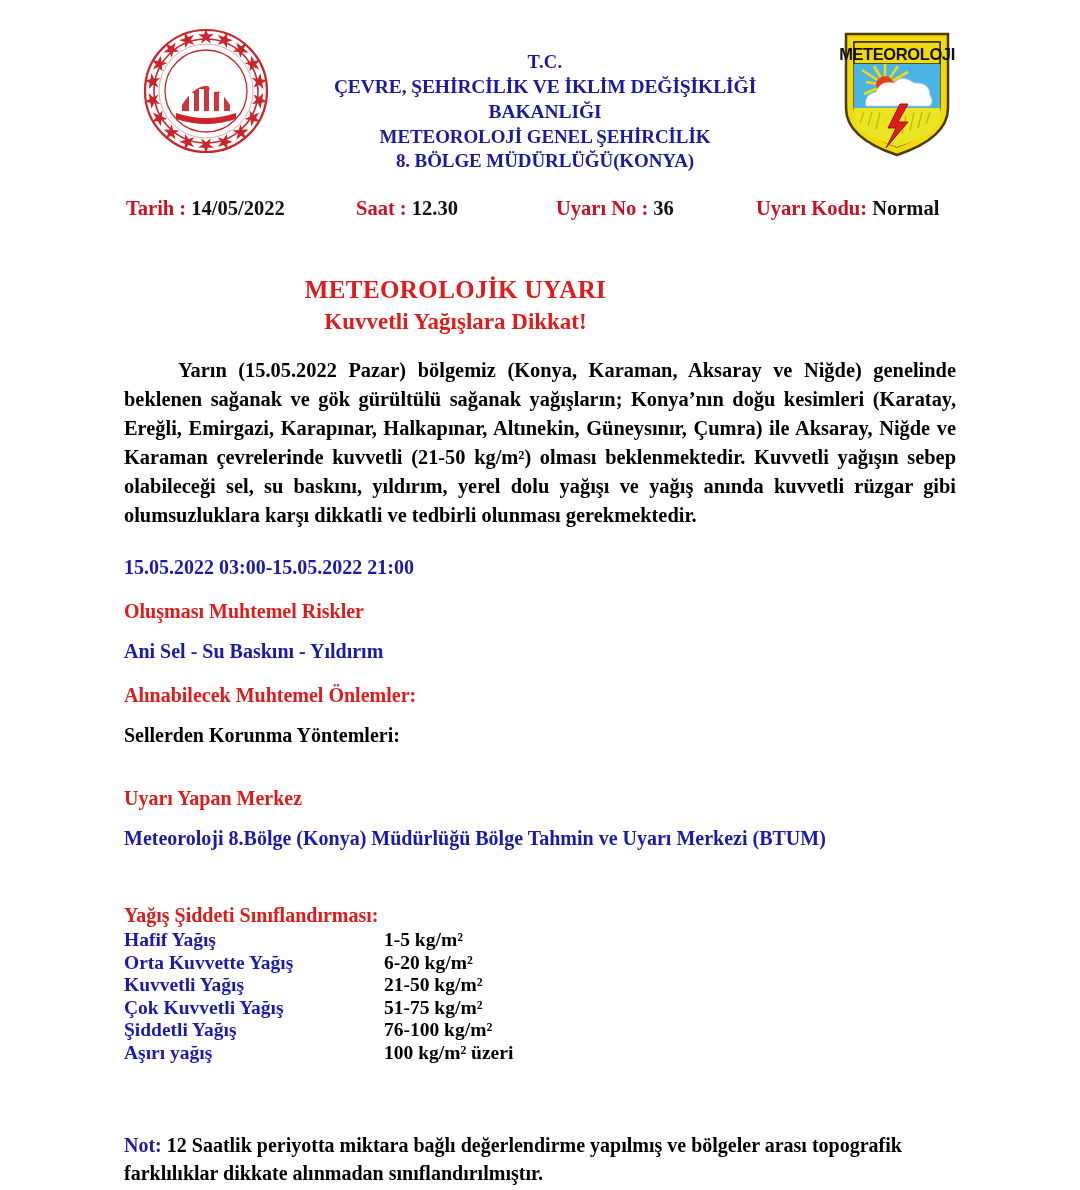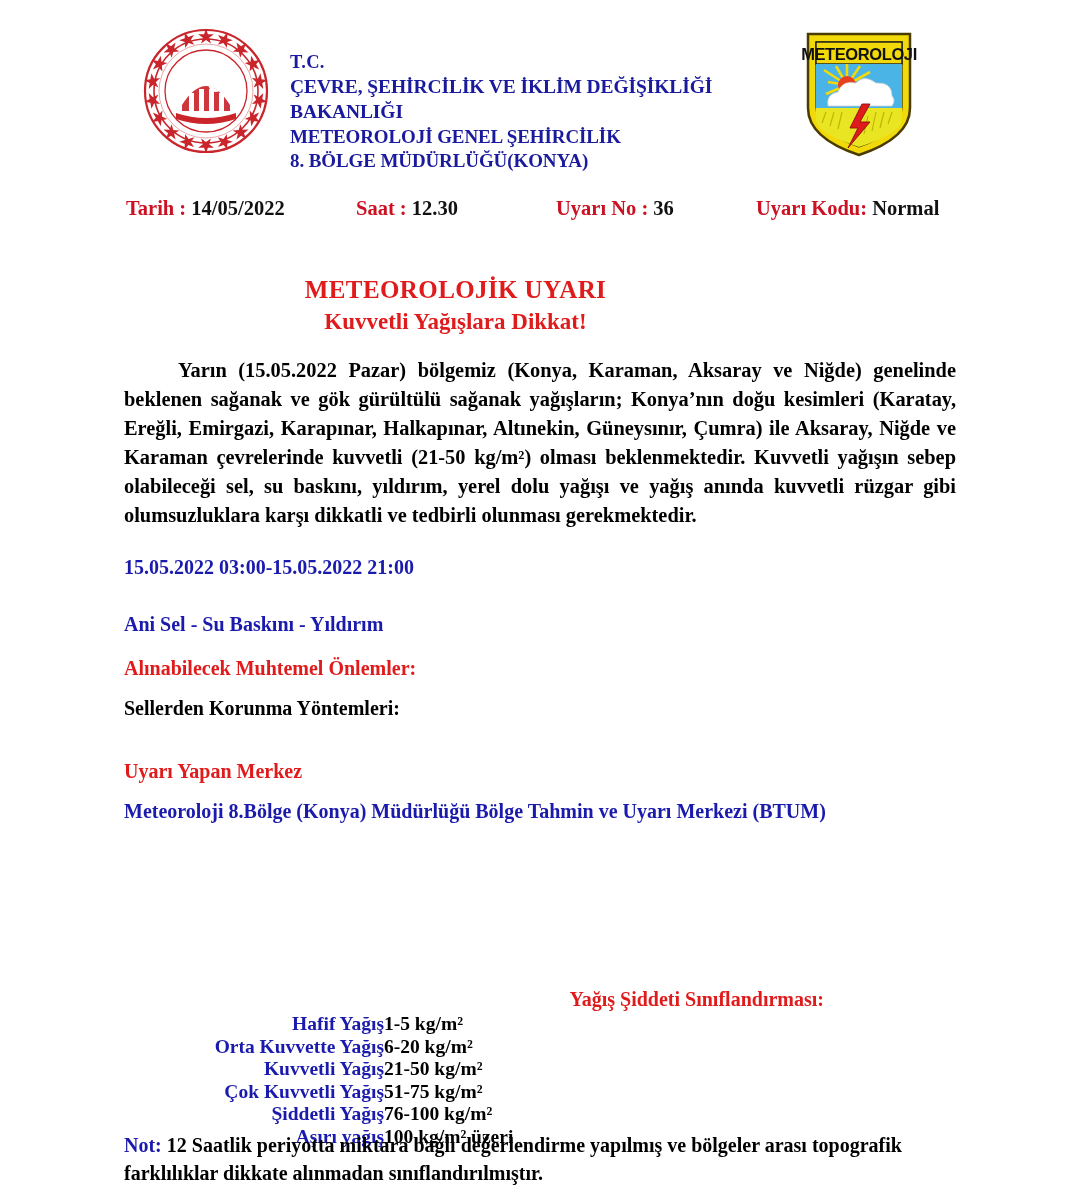--- a/index.html
+++ b/index.html
@@ -35,33 +35,33 @@
     left: 142px;
     top: 5px;
     width: 128px;
     height: 128px;
   }
   .header-titles {
     position: absolute;
     left: 290px;
     top: 28px;
     width: 510px;
-    text-align: left;
+    text-align: center;
     color: #1a1a9e;
     font-weight: bold;
     line-height: 1.30;
   }
   .header-titles .l1 { font-size: 18.5px; letter-spacing: .3px; }
   .header-titles .l2 { font-size: 19.5px; letter-spacing: -.1px; }
   .header-titles .l3 { font-size: 19px; letter-spacing: -.1px; }
   .header-titles .l4 { font-size: 19px; letter-spacing: -.1px; }
 
   .met-logo {
     position: absolute;
-    left: 800px;
+    left: 838px;
     top: 8px;
     width: 118px;
     height: 128px;
   }
 
   
   .meta-row {
     position: absolute;
     left: 0;
     top: 175px;
@@ -144,23 +144,22 @@
   .gap-sm { height: 13px; }
   .gap-md { height: 17px; }
   .gap-lg { height: 36px; }
 
   .link-list div { white-space: nowrap; }
 
   
   .class-block {
     position: absolute;
     left: 124px;
-    top: 964px;
+    top: 880px;
     width: 700px;
-    text-align: right;
   }
   .class-title {
     color: #e01b1b;
     font-size: 20px;
     font-weight: bold;
     line-height: 1.30;
     margin-bottom: 1px;
   }
   .class-row {
     display: flex;
@@ -300,20 +299,21 @@
   </div>
 
   <div class="body-para">Yarın (15.05.2022 Pazar) bölgemiz (Konya, Karaman, Aksaray ve Niğde) genelinde beklenen sağanak ve gök gürültülü sağanak yağışların; Konya’nın doğu kesimleri (Karatay, Ereğli, Emirgazi, Karapınar, Halkapınar, Altınekin, Güneysınır, Çumra) ile Aksaray, Niğde ve Karaman çevrelerinde kuvvetli (21-50 kg/m²) olması beklenmektedir. Kuvvetli yağışın sebep olabileceği sel, su baskını, yıldırım, yerel dolu yağışı ve yağış anında kuvvetli rüzgar gibi olumsuzluklara karşı dikkatli ve tedbirli olunması gerekmektedir.</div>
 
   <div class="sections">
 
     <div class="sec-val-blue">15.05.2022 03:00-15.05.2022 21:00</div>
 
     <div class="gap-md"></div>
 
+    <div class="sec-head">Oluşması Muhtemel Riskler</div>
     <div class="gap-sm"></div>
     <div class="sec-val-blue">Ani Sel - Su Baskını - Yıldırım</div>
 
     <div class="gap-md"></div>
 
     <div class="sec-head">Alınabilecek Muhtemel Önlemler:</div>
     <div class="gap-sm"></div>
     <div class="sec-val-black">Sellerden Korunma Yöntemleri:</div>
 
     <div class="gap-lg"></div>

